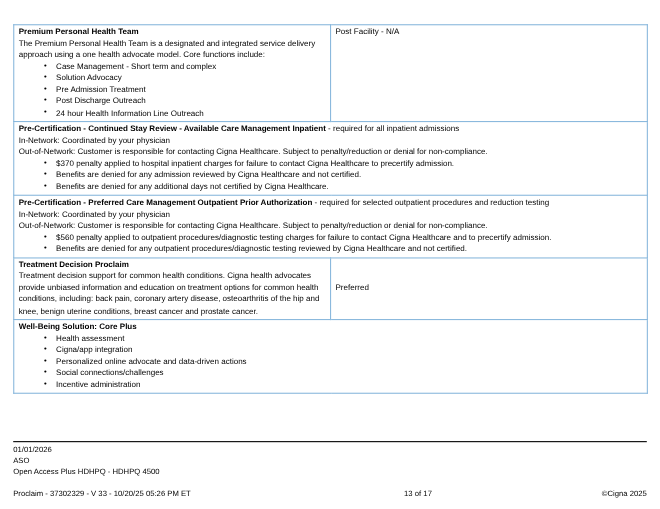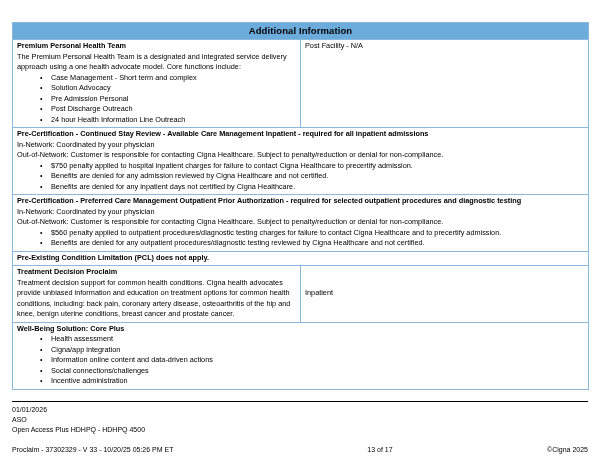--- a/index.html
+++ b/index.html
@@ -45,21 +45,21 @@
   .col-left { width: 288px; }
   .col-right { width: 288px; }
 
   .sec-title {
     font-size: 7.3px;
     font-weight: bold;
     line-height: 10.5px;
     margin: 0;
   }
   .sec-title .normal {
-    font-weight: bold;
+    font-weight: normal;
   }
   .body-text {
     font-size: 7.3px;
     font-weight: normal;
     line-height: 10.5px;
     margin: 0;
   }
   ul.bullets {
     margin: 0;
     padding: 0 0 0 34px;
@@ -115,86 +115,78 @@
 
 <div class="page">
 
   <table class="info-table">
     <colgroup>
       <col class="col-left">
       <col class="col-right">
     </colgroup>
     <tbody>
 
-      <tr>
-        <td class="title-bar" colspan="2">Additional Information</td>
-      </tr>
 
 
       <tr>
         <td>
           <div class="sec-title">Premium Personal Health Team</div>
           <div class="body-text">The Premium Personal Health Team is a designated and integrated service delivery approach using a one health advocate model. Core functions include:</div>
           <ul class="bullets">
             <li>Case Management - Short term and complex</li>
             <li>Solution Advocacy</li>
-            <li>Pre Admission Personal</li>
+            <li>Pre Admission Treatment</li>
             <li>Post Discharge Outreach</li>
             <li>24 hour Health Information Line Outreach</li>
           </ul>
         </td>
         <td class="right-val">Post Facility - N/A</td>
       </tr>
 
       <tr>
         <td colspan="2">
           <div class="sec-title"><span>Pre-Certification - Continued Stay Review - Available Care Management Inpatient</span><span class="normal"> - required for all inpatient admissions</span></div>
           <div class="body-text">In-Network: Coordinated by your physician</div>
           <div class="body-text">Out-of-Network: Customer is responsible for contacting Cigna Healthcare. Subject to penalty/reduction or denial for non-compliance.</div>
           <ul class="bullets">
-            <li>$750 penalty applied to hospital inpatient charges for failure to contact Cigna Healthcare to precertify admission.</li>
+            <li>$370 penalty applied to hospital inpatient charges for failure to contact Cigna Healthcare to precertify admission.</li>
             <li>Benefits are denied for any admission reviewed by Cigna Healthcare and not certified.</li>
-            <li>Benefits are denied for any inpatient days not certified by Cigna Healthcare.</li>
+            <li>Benefits are denied for any additional days not certified by Cigna Healthcare.</li>
           </ul>
         </td>
       </tr>
 
       <tr>
         <td colspan="2">
-          <div class="sec-title"><span>Pre-Certification - Preferred Care Management Outpatient Prior Authorization</span><span class="normal"> - required for selected outpatient procedures and diagnostic testing</span></div>
+          <div class="sec-title"><span>Pre-Certification - Preferred Care Management Outpatient Prior Authorization</span><span class="normal"> - required for selected outpatient procedures and reduction testing</span></div>
           <div class="body-text">In-Network: Coordinated by your physician</div>
           <div class="body-text">Out-of-Network: Customer is responsible for contacting Cigna Healthcare. Subject to penalty/reduction or denial for non-compliance.</div>
           <ul class="bullets">
             <li>$560 penalty applied to outpatient procedures/diagnostic testing charges for failure to contact Cigna Healthcare and to precertify admission.</li>
             <li>Benefits are denied for any outpatient procedures/diagnostic testing reviewed by Cigna Healthcare and not certified.</li>
           </ul>
         </td>
       </tr>
 
-      <tr>
-        <td colspan="2">
-          <div class="sec-title"><span>Pre-Existing Condition Limitation (PCL)</span><span class="normal"> does not apply.</span></div>
-        </td>
-      </tr>
 
       <tr>
         <td>
           <div class="sec-title">Treatment Decision Proclaim</div>
           <div class="body-text">Treatment decision support for common health conditions. Cigna health advocates provide unbiased information and education on treatment options for common health conditions, including: back pain, coronary artery disease, osteoarthritis of the hip and knee, benign uterine conditions, breast cancer and prostate cancer.</div>
         </td>
-        <td class="right-val mid-align">Inpatient</td>
+        <td class="right-val mid-align">Preferred</td>
       </tr>
 
       <tr>
         <td colspan="2">
           <div class="sec-title">Well-Being Solution: Core Plus</div>
           <ul class="bullets">
             <li>Health assessment</li>
             <li>Cigna/app integration</li>
-            <li>Information online content and data-driven actions</li>
+            <li>Personalized online advocate and data-driven actions</li>
             <li>Social connections/challenges</li>
             <li>Incentive administration</li>
           </ul>
         </td>
       </tr>
 
     </tbody>
   </table>
 
   <div class="footer">

